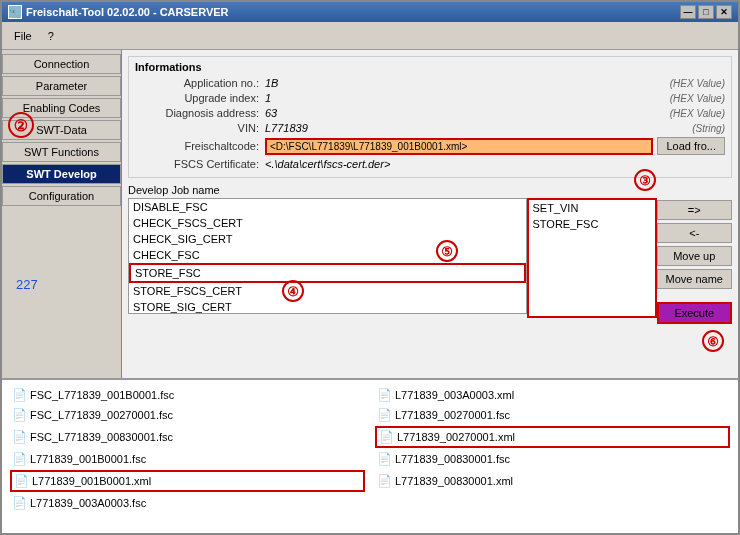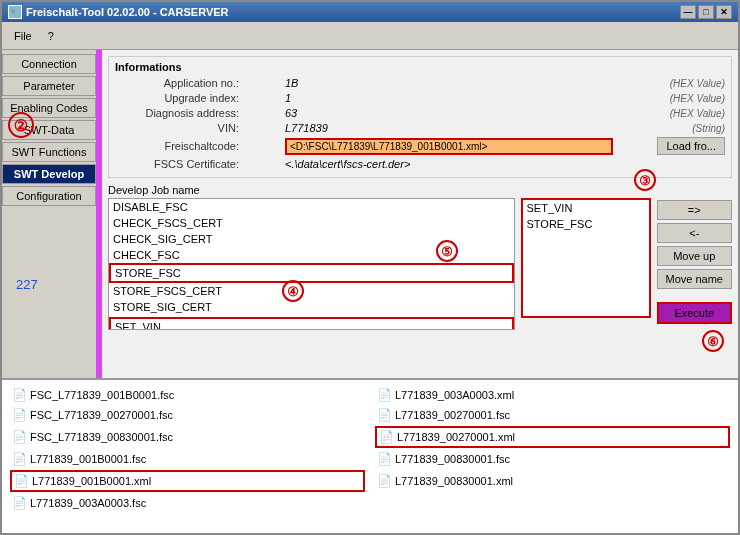--- a/index.html
+++ b/index.html
@@ -72,23 +72,23 @@
     }
 
     
     .main-layout {
       display: flex;
       height: calc(535px - 40px - 155px);
     }
 
     
     .sidebar {
-      width: 100px;
-      background: #d4d0c8;
-      border-right: 6px solid #d946ef;
+      width: 120px;
+      background: #d4d0c8;
+      border-right: 1px solid #d946ef;
       padding-top: 4px;
       flex-shrink: 0;
     }
     .sidebar-btn {
       display: block;
       width: 100%;
       padding: 3px 6px;
       text-align: center;
       background: #d4d0c8;
       border: 1px solid #999;
@@ -121,21 +121,20 @@
     .info-title {
       font-weight: bold;
       font-size: 11px;
       margin-bottom: 4px;
     }
     .info-row {
       display: flex;
       align-items: center;
       margin-bottom: 3px;
       font-size: 11px;
-      gap: 40px;
     }
     .info-label {
       width: 130px;
       text-align: right;
       padding-right: 6px;
       color: #333;
     }
     .info-value {
       flex: 1;
       color: #000;
@@ -169,35 +168,34 @@
       background: #d4d0c8;
       border: 1px solid #999;
       cursor: pointer;
       font-size: 11px;
       white-space: nowrap;
     }
 
     
     .develop-section {
       display: flex;
-      gap: 6px;
       margin-top: 4px;
     }
     .job-list-container {
       flex: 1;
     }
     .job-list-label {
       font-size: 11px;
       font-weight: normal;
       margin-bottom: 2px;
     }
     .job-list {
       border: 1px solid #999;
       background: white;
-      height: 132px;
+      height: 116px;
       overflow-y: auto;
       font-size: 11px;
     }
     .job-item {
       padding: 2px 4px;
       cursor: pointer;
     }
     .job-item.highlighted { border: 2px solid #cc0000; }
 
     

